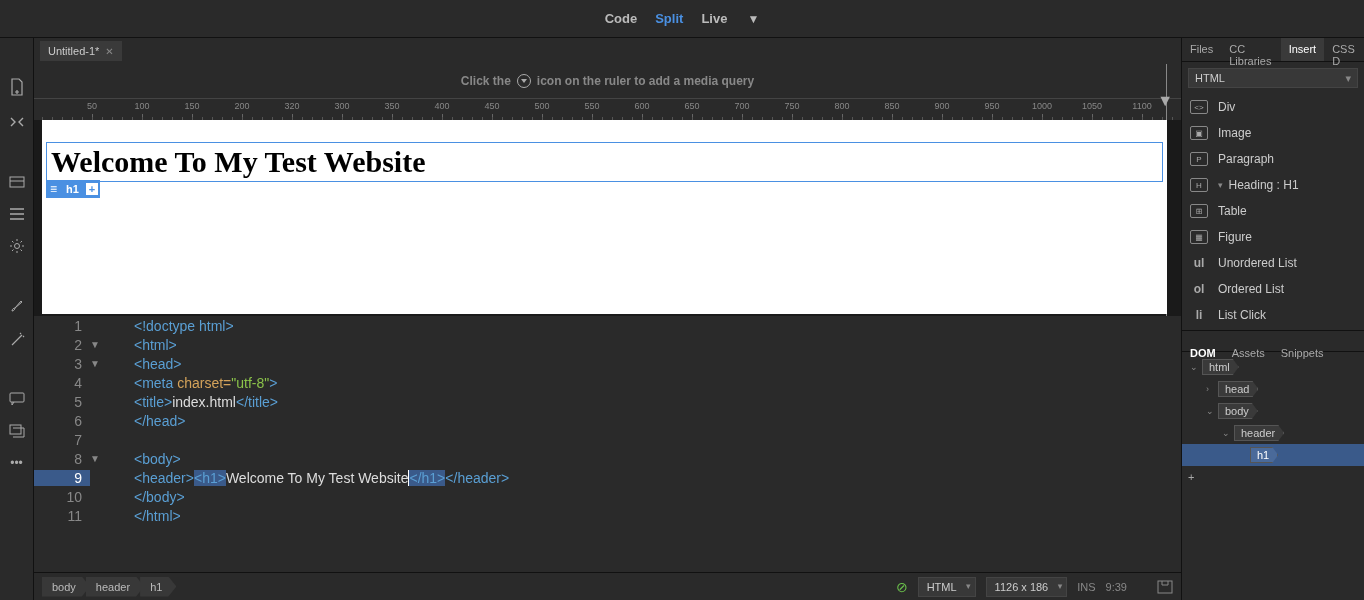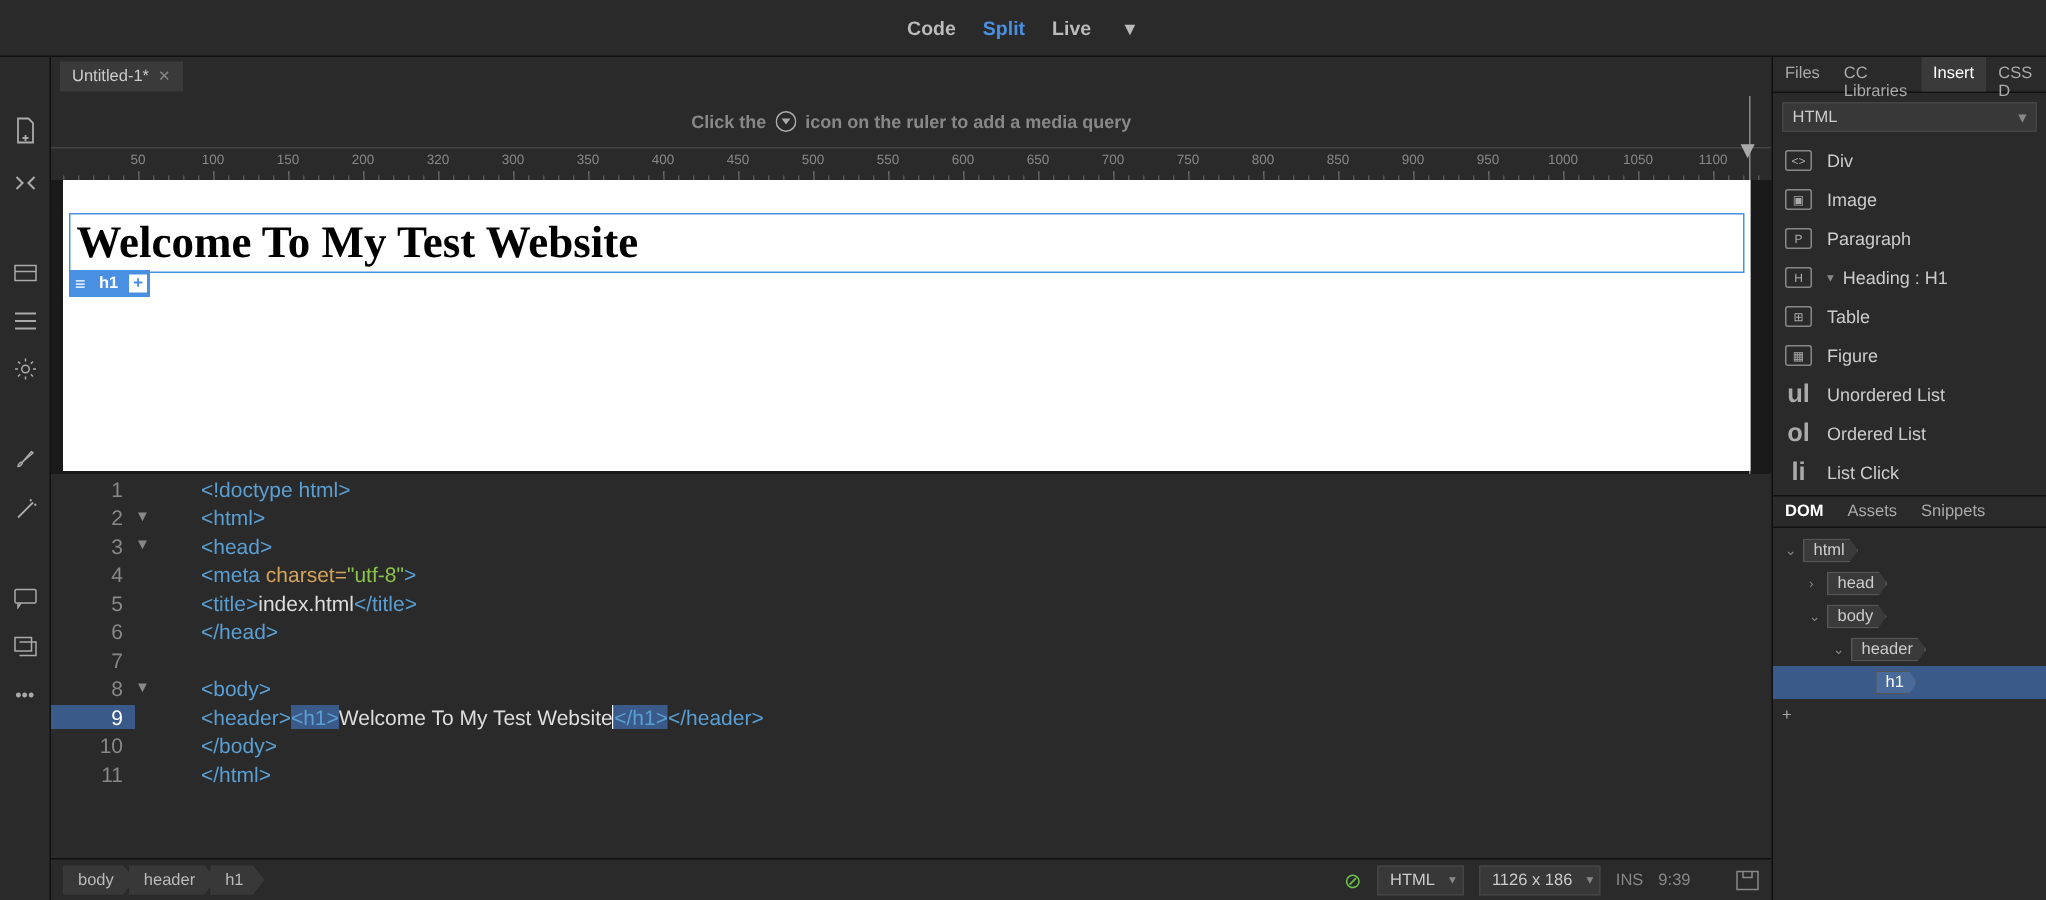--- a/index.html
+++ b/index.html
@@ -71,24 +71,24 @@
 .right-panel { position: absolute; top: 38px; right: 0; width: 183px; bottom: 0; background: #2a2a2a; border-left: 1px solid #111; display: flex; flex-direction: column; }
 .rp-tabs { display: flex; height: 24px; border-bottom: 1px solid #111; font-size: 11px; }
 .rp-tab { padding: 5px 8px; color: #aaa; cursor: pointer; }
 .rp-tab.active { background: #3a3a3a; color: #fff; }
 .rp-select { margin: 6px; background: #383838; border: 1px solid #444; padding: 3px 6px; font-size: 11px; position: relative; }
 .rp-select::after { content: "▾"; position: absolute; right: 6px; color: #888; }
 .rp-list { }
 .rp-item { display: flex; align-items: center; height: 26px; padding: 0 8px; gap: 10px; font-size: 12px; color: #ccc; cursor: pointer; }
 .rp-item .exp { color: #888; font-size: 9px; margin-right: -4px; }
 .rp-icon { width: 18px; height: 14px; border: 1px solid #888; display: flex; align-items: center; justify-content: center; font-size: 8px; color: #aaa; border-radius: 2px; }
-.rp-icon.txt-icon { border: none; font-size: 17px; font-weight: bold; width: 18px; }
+.rp-icon.txt-icon { border: none; font-size: 12px; font-weight: bold; width: 18px; }
 
 .rp-tabs2 { display: flex; height: 22px; border-top: 1px solid #111; border-bottom: 1px solid #111; font-size: 11px; margin-top: 2px; }
-.rp-tab2 { padding: 4px 8px; color: #aaa; cursor: pointer; }
+.rp-tab2 { padding: 4px 8px; color: #aaa; cursor: pointer; margin-top: 12px; }
 .rp-tab2.active { color: #fff; font-weight: 600; }
 
 .dom-tree { padding: 4px 0; font-size: 11px; }
 .dom-node { display: flex; align-items: center; height: 22px; padding-left: 4px; }
 .dom-node .chev { color: #888; width: 12px; font-size: 9px; }
 .dom-tag { background: #3a3a3a; border: 1px solid #555; padding: 1px 8px 1px 6px; color: #ccc; clip-path: polygon(0 0, calc(100% - 6px) 0, 100% 50%, calc(100% - 6px) 100%, 0 100%); }
 .dom-node.sel { background: #3a5a8a; }
 .dom-node.sel .dom-tag { background: #4a6a9a; color: #fff; }
 .dom-add { display: flex; align-items: center; height: 22px; padding-left: 6px; color: #aaa; }
 

